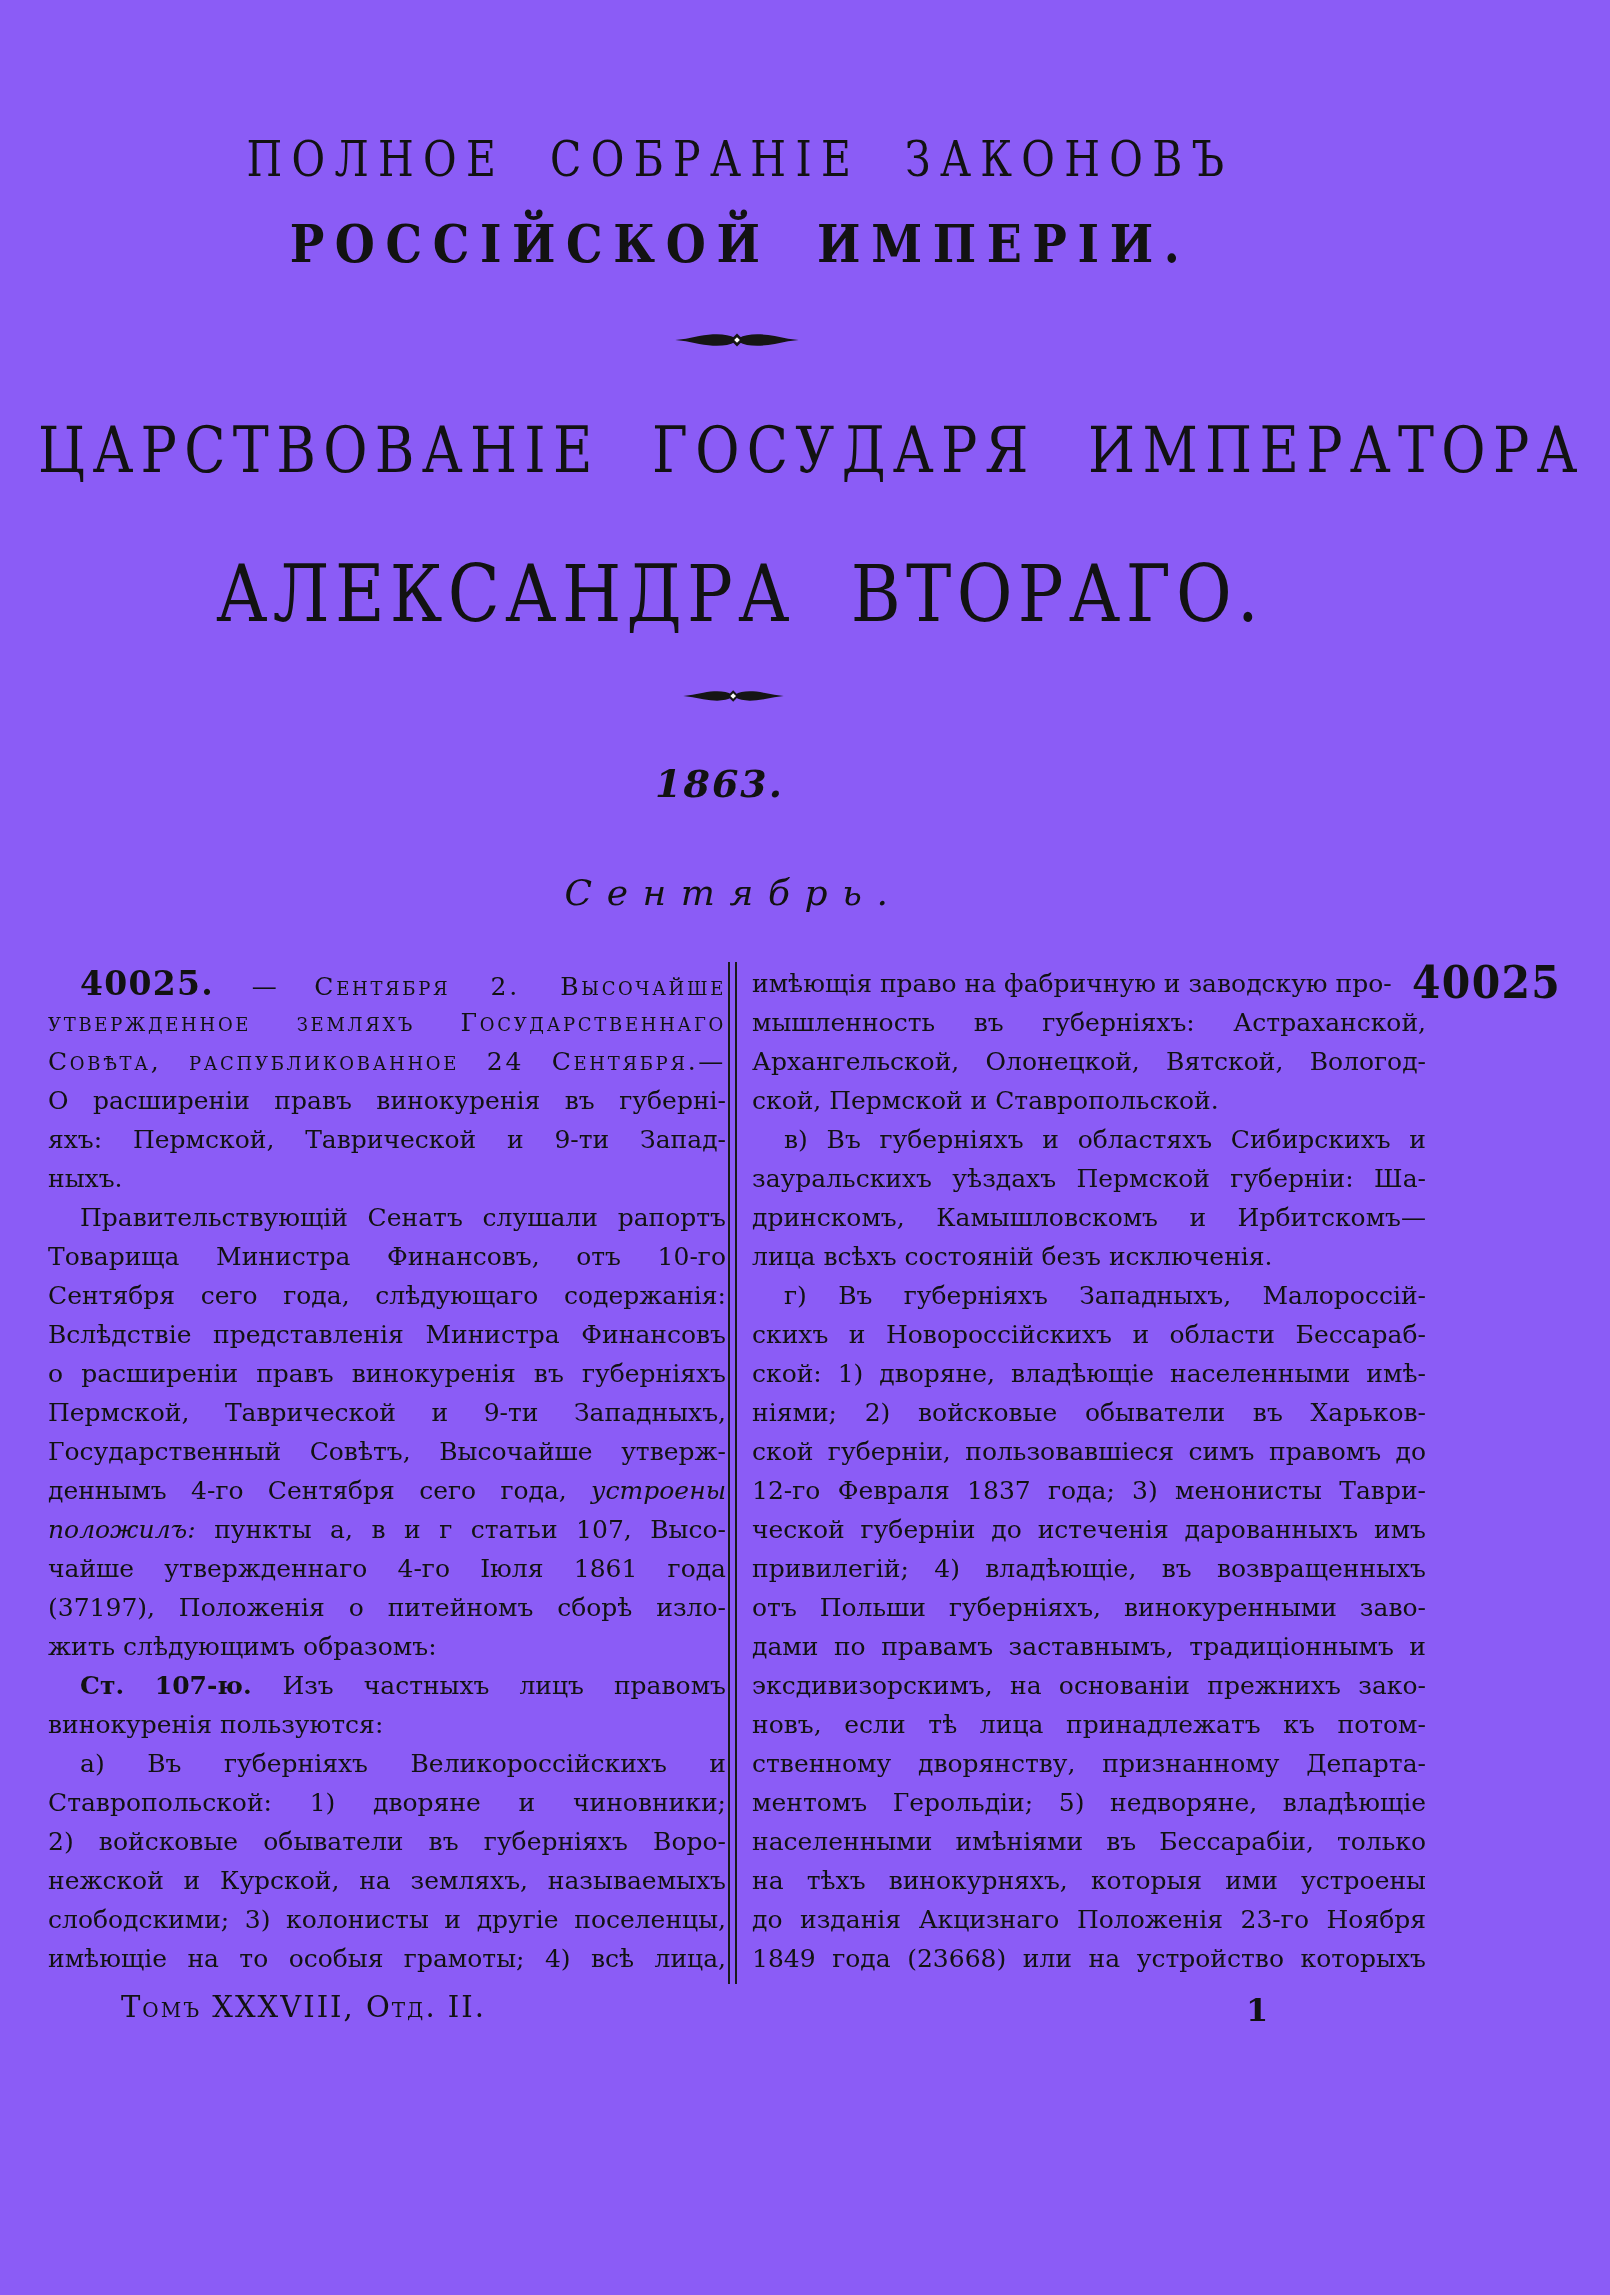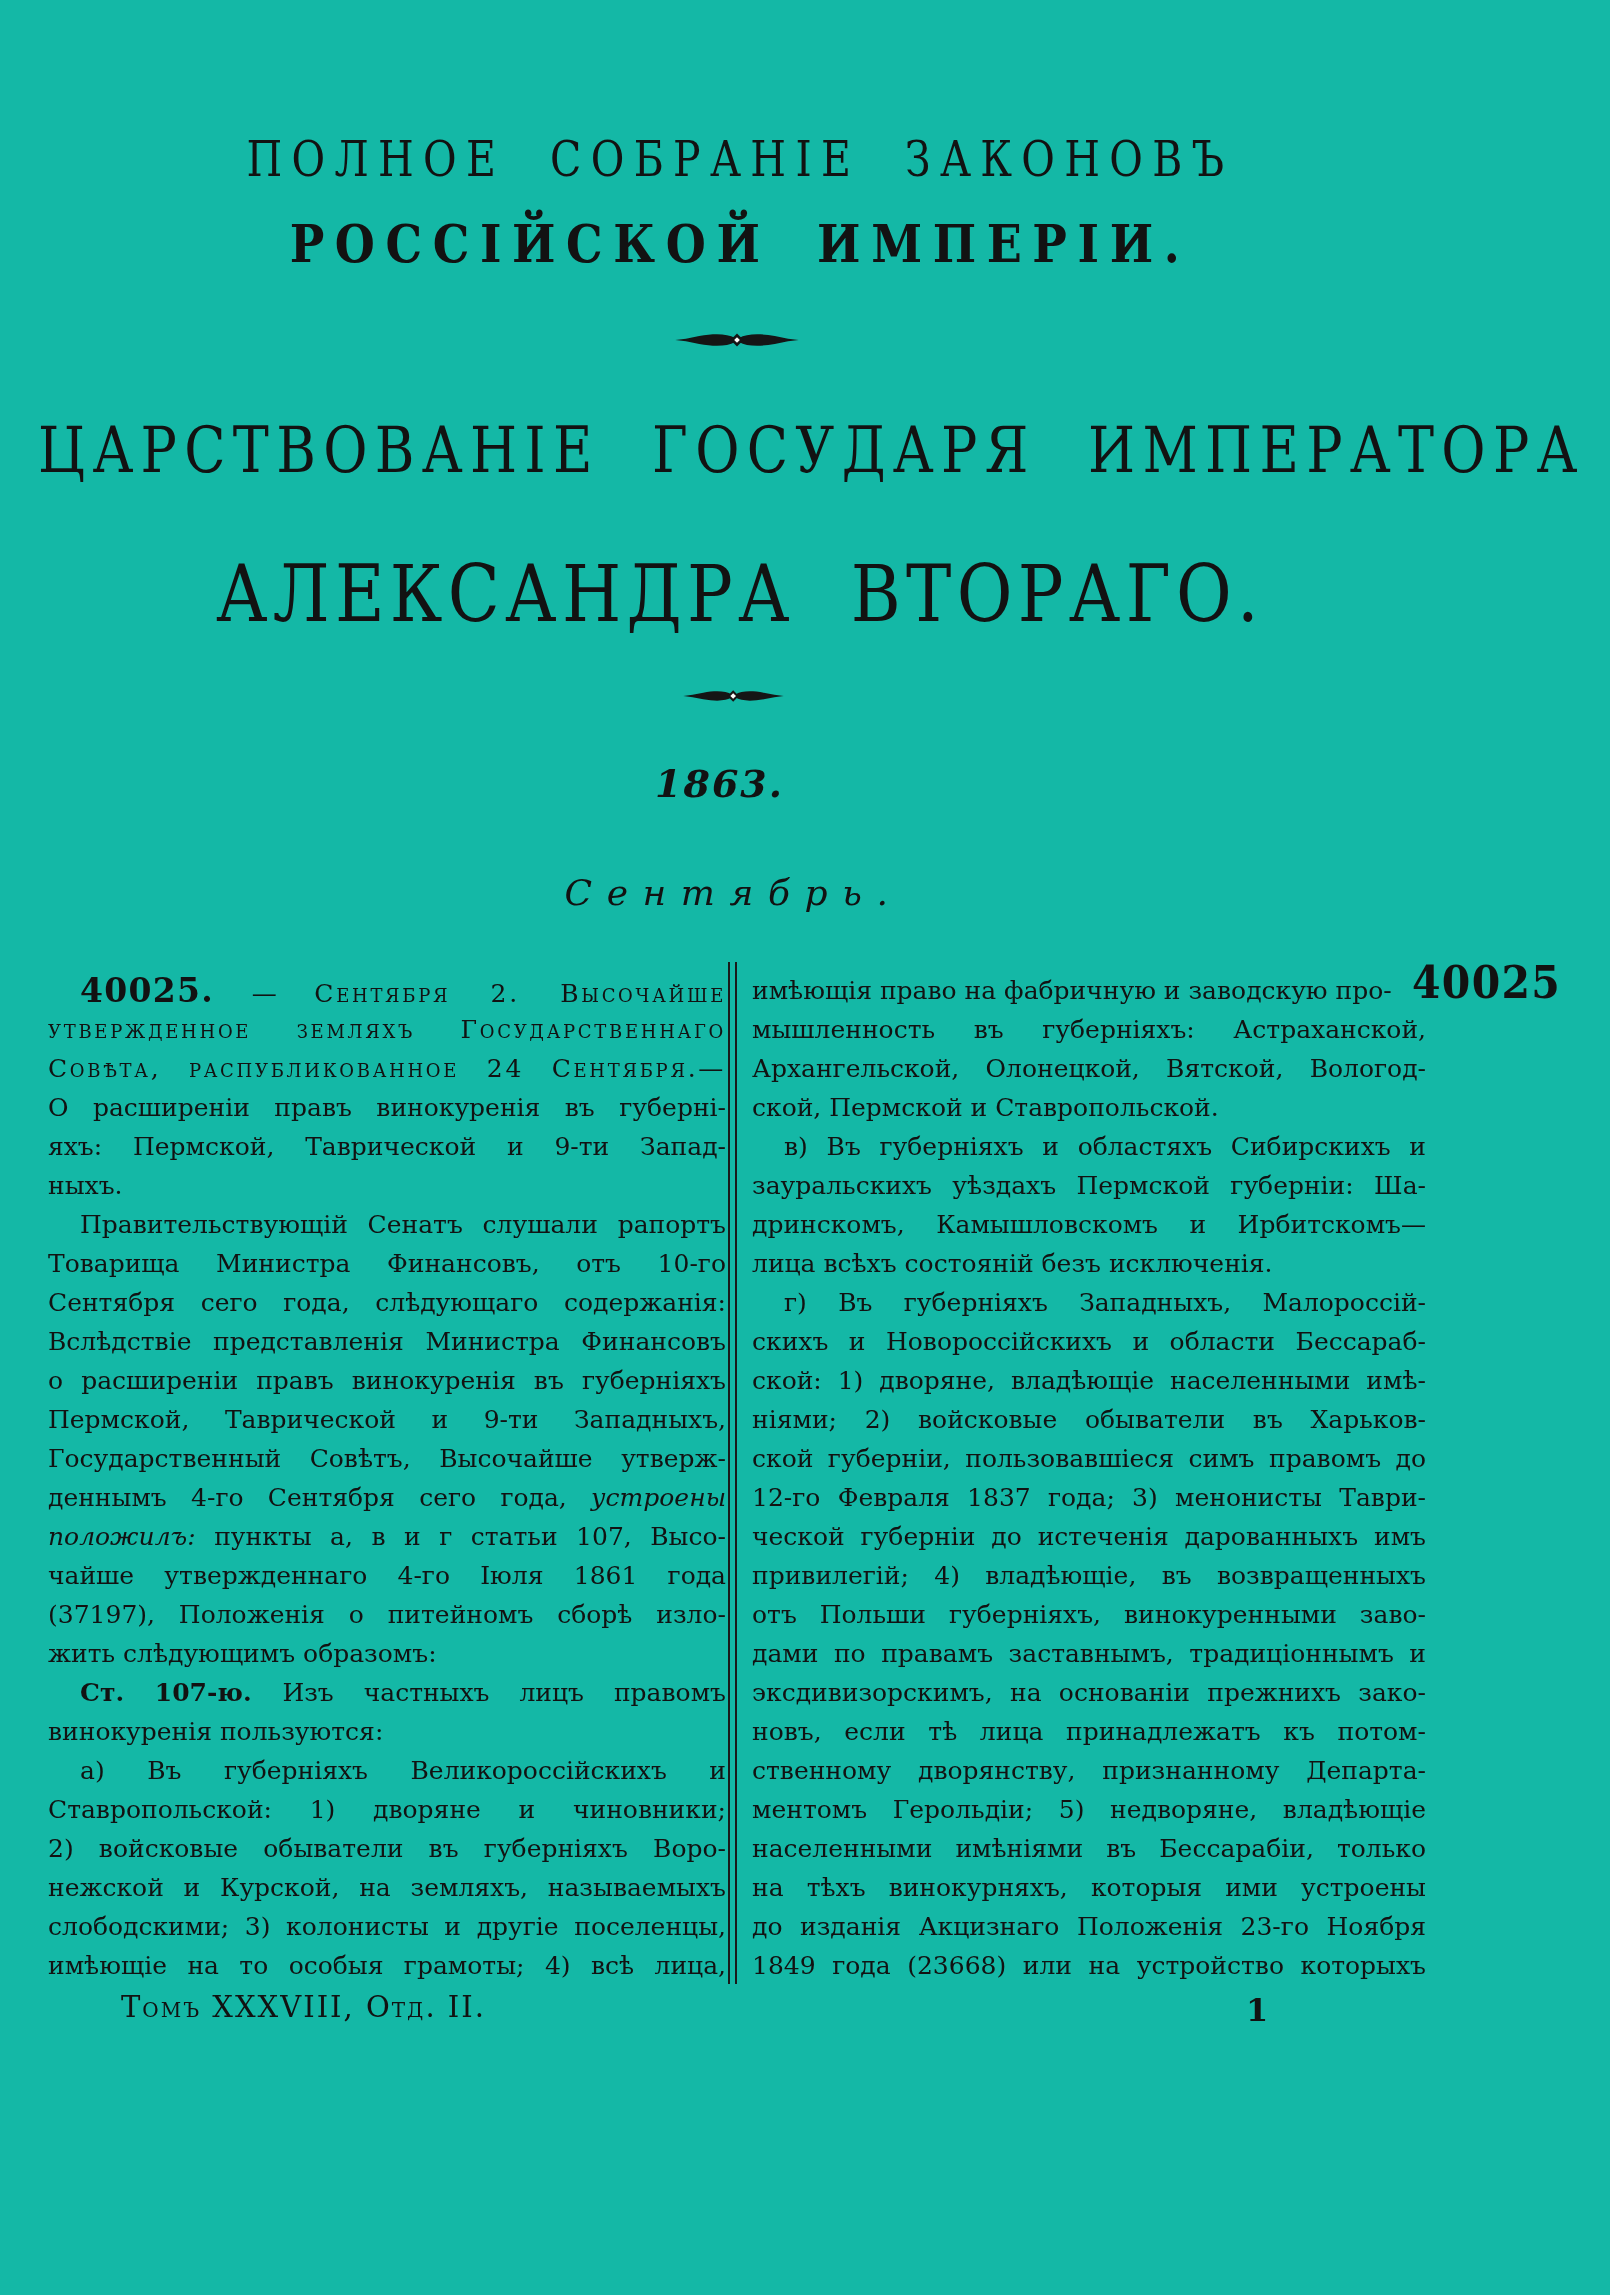--- a/index.html
+++ b/index.html
@@ -1,38 +1,38 @@
 <!DOCTYPE html>
 <html style="font-size:10.6px"><head>
 <meta charset="utf-8">
 <style>
   html,body{margin:0;padding:0;background:#e8e8e6;}
   .page{
     position:relative;
     width:1611px;height:2295px;
-    background:#14b8a6;
+    background:#8b5cf6;
     color:#121212;
     font-family:"DejaVu Serif","Liberation Serif",serif;
     overflow:hidden;
   }
   
   .mh{position:absolute;text-align:center;white-space:nowrap;}
   .mh-title1{left:199px;top:131px;width:1082px;font-size:41px;letter-spacing:9.3px;word-spacing:22.6px;transform:scale(1,1.18);transform-origin:top center;}
   .mh-title2{left:199px;top:214px;width:1082px;font-size:46px;font-weight:bold;letter-spacing:10.6px;word-spacing:20px;transform:scale(1,1.12);transform-origin:top center;}
   .mh-reign1{left:38px;top:413px;width:1403px;font-size:54px;letter-spacing:7.3px;word-spacing:28px;transform:scale(1,1.18);transform-origin:top center;}
   .mh-reign2{left:199px;top:548px;width:1082px;font-size:68px;letter-spacing:5.3px;word-spacing:29px;transform:scale(1,1.16);transform-origin:top center;}
   .mh-year{left:577px;top:761px;width:285px;font-size:38px;font-weight:bold;letter-spacing:2px;font-style:italic;}
   .mh-month{left:518px;top:872px;width:431px;font-size:36px;font-style:italic;letter-spacing:14.6px;text-align:center;}
   .orn{position:absolute;}
   
   .col{position:absolute;top:964px;font-size:25px;}
   .col-left{left:48px;width:678px;}
   .col-right{left:752px;width:674px;}
   .line{
-    height:39px;line-height:54px;
+    height:39px;line-height:39px;
     text-align:justify;text-align-last:justify;
     white-space:nowrap;
   }
   .rag{text-align-last:left;}
   .ind{text-indent:32px;}
   .it{}
   .sc{font-variant:small-caps;letter-spacing:2.7px;}
   .short{width:584px;}
   .numlg{font-weight:bold;font-size:33px;letter-spacing:1.3px;}
   .bseg{font-weight:bold;}

